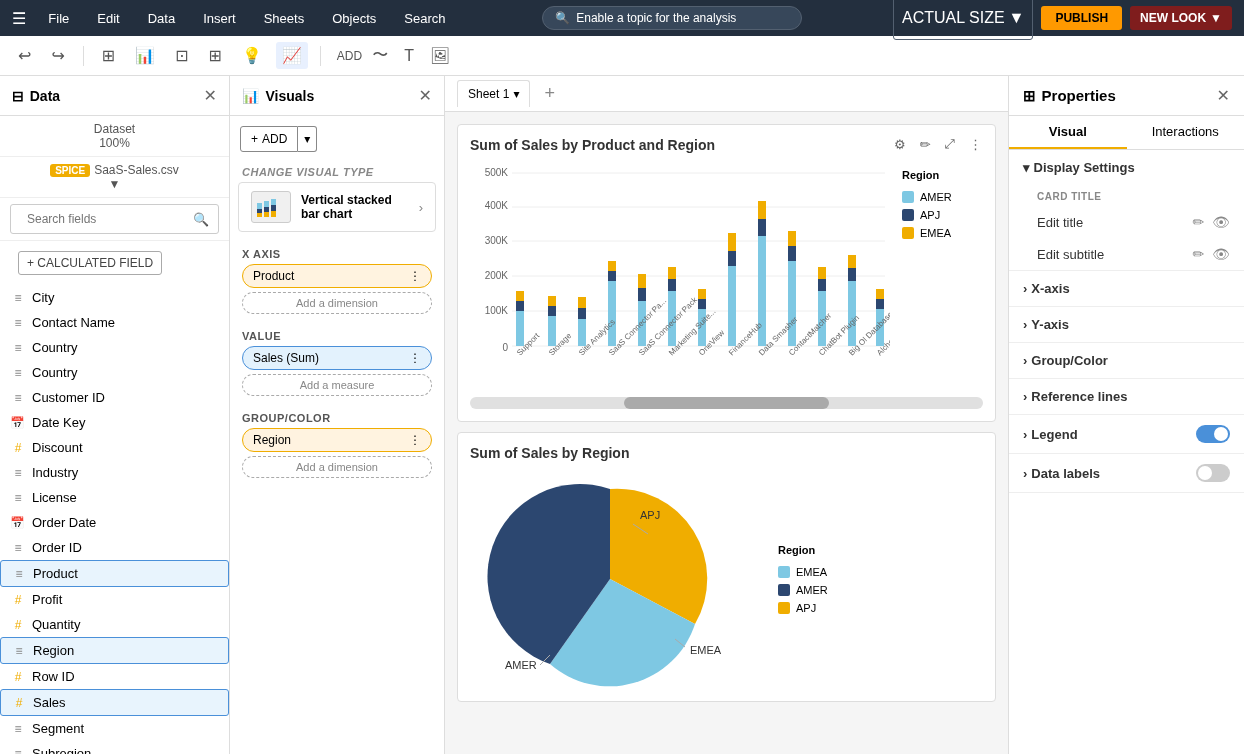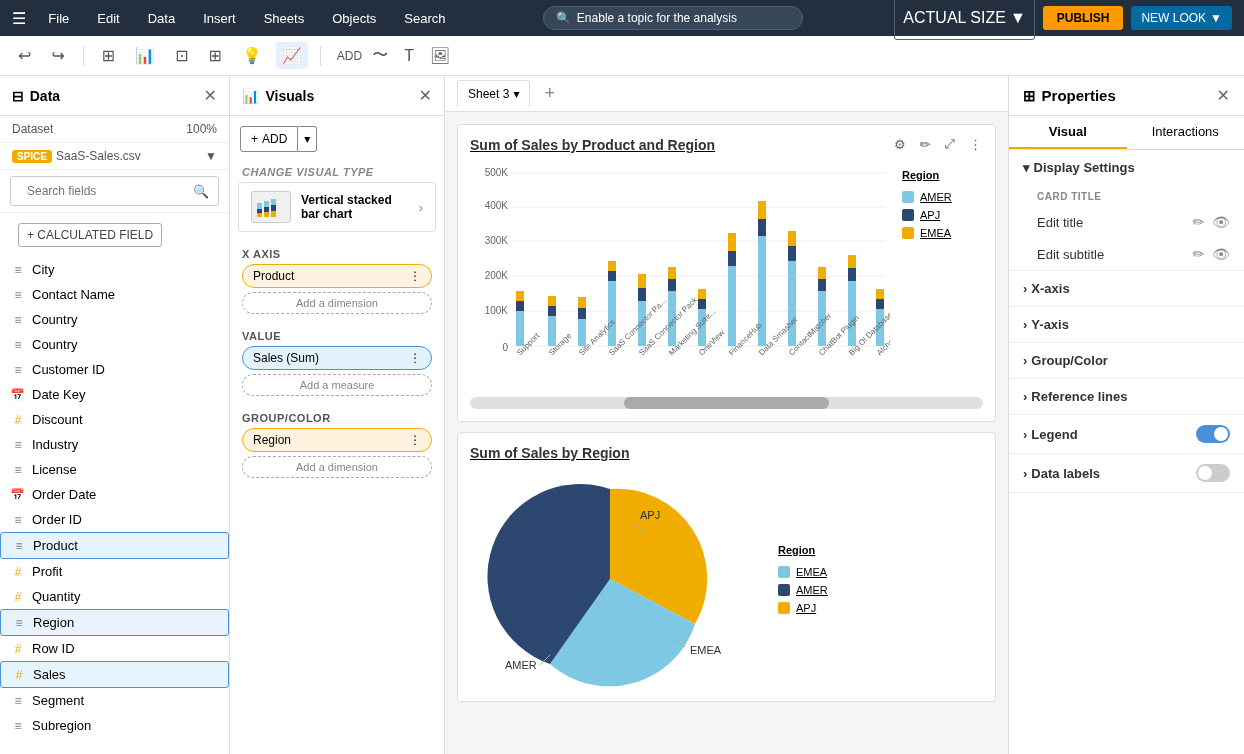--- a/index.html
+++ b/index.html
@@ -19,23 +19,23 @@
     .publish-btn {
       background: #ff9900; color: #000; font-weight: bold; font-size: 12px;
       padding: 5px 14px; border-radius: 3px; cursor: pointer; border: none;
     }
     .actual-size-btn {
       background: transparent; color: #fff; font-size: 16px;
       border: 1px solid #536070; padding: 12px 8px; border-radius: 3px; cursor: pointer;
       display: flex; align-items: center; gap: 4px;
     }
     .new-look-btn {
-      background: #0369a1; color: #fff; font-size: 12px;
+      background: #7f1d1d; color: #fff; font-size: 12px;
       border: none; padding: 5px 10px; border-radius: 3px; cursor: pointer;
-      display: flex; align-items: center; gap: 4px;
+      display: flex; align-items: center; gap: 4px; font-weight: bold;
     }
 
     
     .toolbar {
       display: flex; align-items: center; background: #fff; border-bottom: 1px solid #ddd;
       height: 40px; padding: 0 12px; gap: 8px;
     }
     .toolbar-btn {
       background: none; border: none; cursor: pointer; padding: 4px 6px;
       border-radius: 3px; color: #555; font-size: 16px; display: flex; align-items: center;
@@ -51,21 +51,21 @@
       width: 230px; background: #fff; border-right: 1px solid #ddd;
       display: flex; flex-direction: column; overflow: hidden;
     }
     .panel-header {
       display: flex; align-items: center; justify-content: space-between;
       padding: 10px 12px; border-bottom: 1px solid #ddd; font-weight: bold; font-size: 14px;
     }
     .close-btn { background: none; border: none; cursor: pointer; font-size: 16px; color: #666; }
     .dataset-row {
       display: flex; align-items: center; justify-content: space-between;
-      padding: 6px 12px; font-size: 12px; color: #555; border-bottom: 1px solid #eee;
+      padding: 6px 12px; font-size: 12px; color: #555; border-bottom: 1px solid #eee; flex-direction: column;
     }
     .dataset-badge {
       background: #f0ad00; color: #fff; font-size: 10px; font-weight: bold;
       padding: 1px 5px; border-radius: 3px; margin-right: 4px;
     }
     .search-row { padding: 6px 10px; border-bottom: 1px solid #eee; }
     .search-input {
       width: 100%; border: 1px solid #ccc; border-radius: 3px; padding: 4px 8px;
       font-size: 12px; display: flex; align-items: center;
     }
@@ -141,21 +141,20 @@
     }
     .add-sheet-btn {
       background: none; border: none; cursor: pointer; font-size: 18px; color: #888; padding: 2px 6px;
     }
     .charts-area { flex: 1; overflow-y: auto; padding: 12px; display: flex; flex-direction: column; gap: 10px; }
 
     
     .chart-container {
       background: #fff; border: 1px solid #ddd; border-radius: 4px; padding: 12px;
       position: relative;
-      text-decoration: underline;
     }
     .chart-title { font-size: 14px; font-weight: bold; margin-bottom: 8px; color: #333; }
     .chart-toolbar {
       position: absolute; top: 8px; right: 8px;
       display: flex; gap: 4px; align-items: center;
     }
     .chart-toolbar-btn {
       background: none; border: none; cursor: pointer; padding: 3px 5px;
       border-radius: 3px; font-size: 13px; color: #666;
     }
@@ -453,21 +452,21 @@
         <span>Region</span>
         <span>⋮</span>
       </div>
       <div class="axis-add">Add a dimension</div>
     </div>
   </div>
 
   <div class="sheet-area">
     <div class="sheet-tabs">
       <div class="sheet-tab">
-        <span>Sheet 3</span>
+        <span>Sheet 1</span>
         <span>▾</span>
       </div>
       <button class="add-sheet-btn">+</button>
     </div>
 
     <div class="charts-area">
 
       <div class="chart-container">
         <div class="chart-title">Sum of Sales by Product and Region</div>
         <div class="chart-toolbar">

